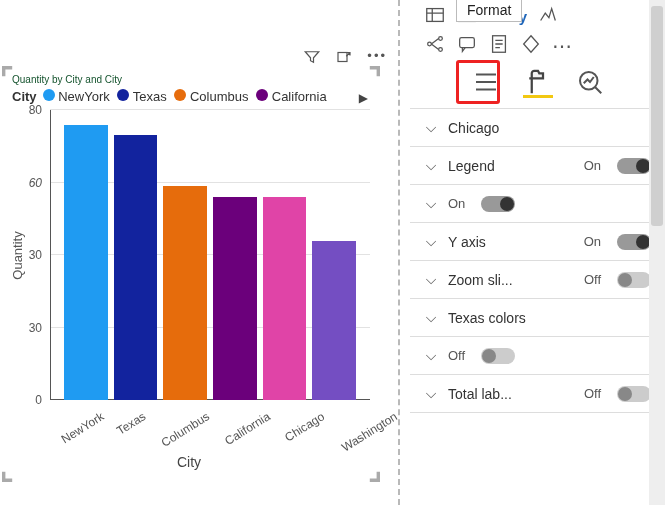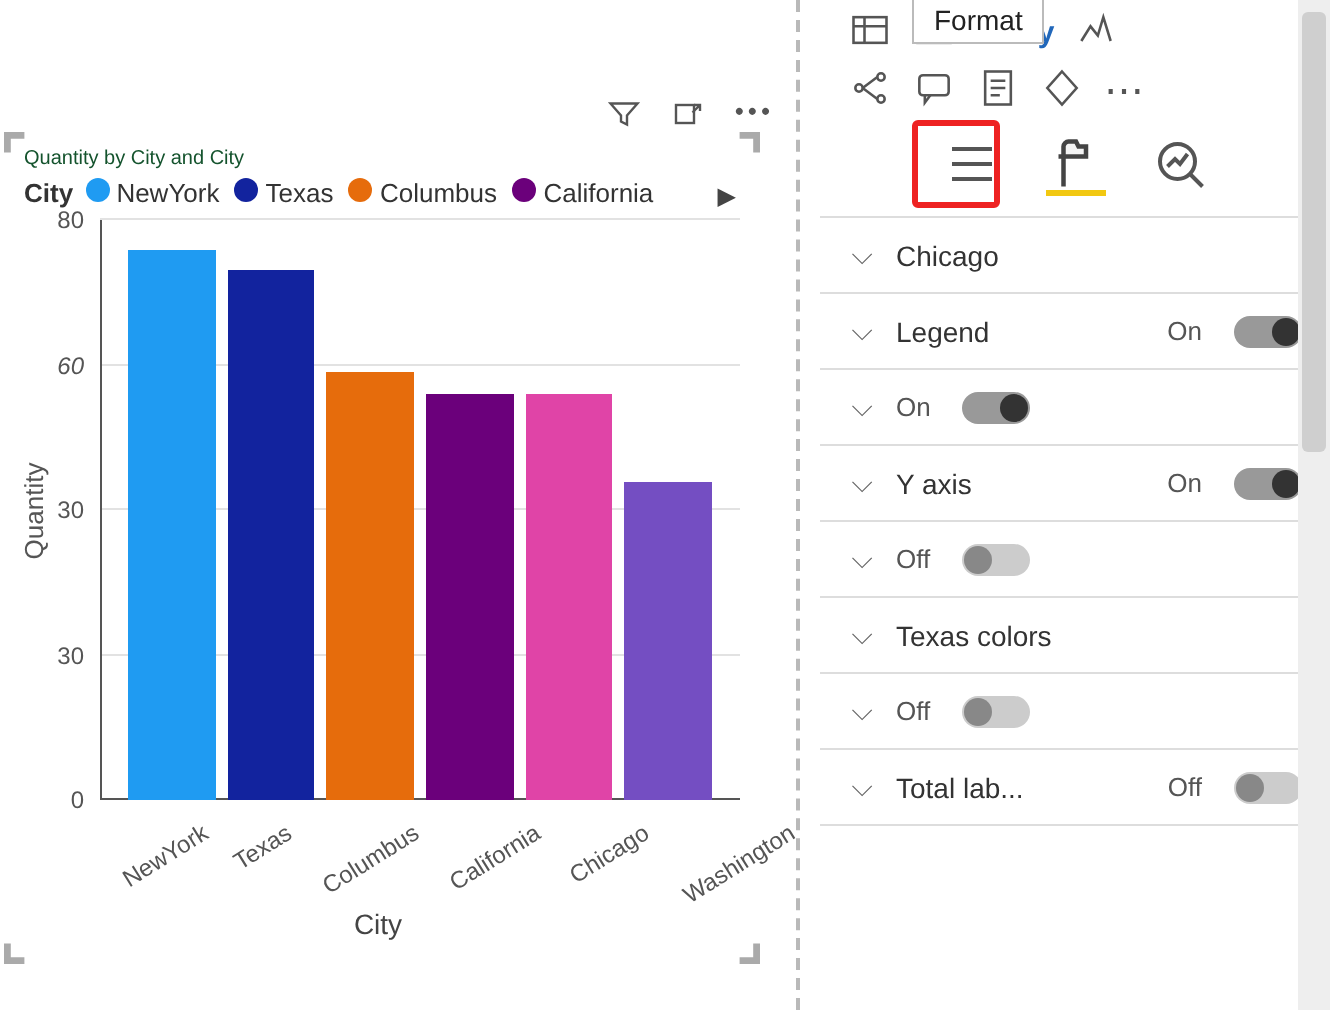--- a/index.html
+++ b/index.html
@@ -341,20 +341,21 @@
       <div class="prop-row">
         <span class="chev" style="transform: rotate(0deg);">⌵</span>
         <span class="label">Y axis</span>
         <span class="state">On</span>
         <span class="toggle on">
           <span class="knob"></span>
         </span>
       </div>
       <div class="prop-row">
         <span class="chev" style="transform: rotate(0deg);">⌵</span>
+        <span class="label">Zoom sli...</span>
         <span class="state">Off</span>
         <span class="toggle off">
           <span class="knob"></span>
         </span>
       </div>
       <div class="prop-row">
         <span class="chev" style="transform: rotate(0deg);">⌵</span>
         <span class="label">Texas colors</span>
       </div>
       <div class="prop-row">

